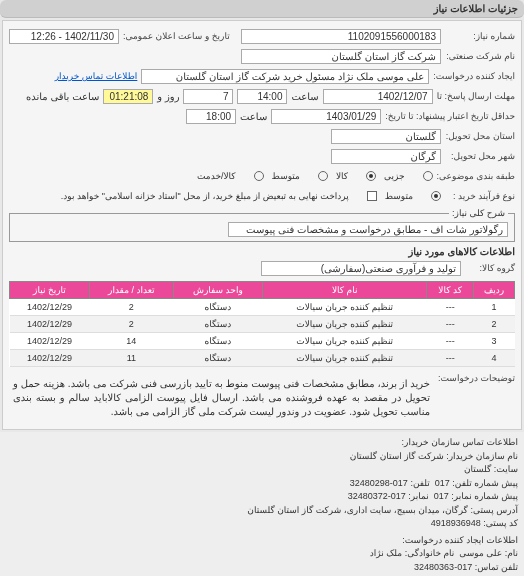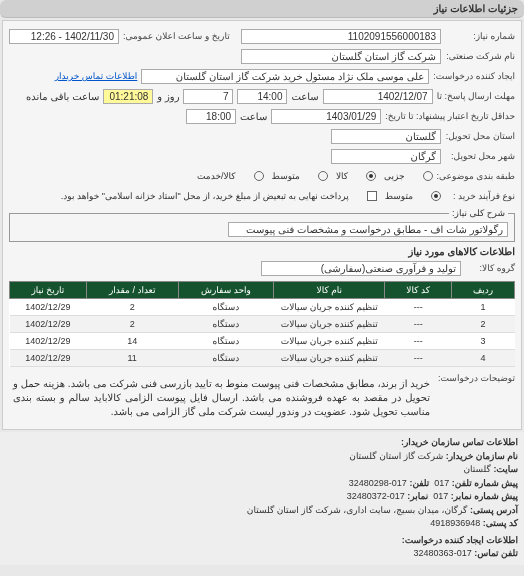--- a/index.html
+++ b/index.html
@@ -87,23 +87,23 @@
   }
   legend { font-size: 9px; padding: 0 3px; }
   table {
     width: 100%;
     border-collapse: collapse;
     font-size: 9px;
     background: #fff;
     margin-top: 4px;
   }
   th {
-    background: #14532d;
+    background: #ec4899;
     color: #fff;
-    padding: 3px 18px;
+    padding: 3px 2px;
     border: 1px solid #888;
     font-weight: normal;
   }
   td {
     padding: 3px 2px;
     border-bottom: 1px solid #ddd;
     text-align: center;
   }
   tr:nth-child(even) td { background: #f2f2f2; }
   .notes {
@@ -111,21 +111,21 @@
     line-height: 1.4;
     padding: 4px;
     text-align: justify;
   }
   .contact-section {
     background: #eee;
     padding: 4px 6px;
     font-size: 9px;
     line-height: 1.5;
   }
-  .contact-section .cl { font-weight: bold; }
+  .contact-section .cl { font-weight: normal; }
   .highlight-time { background: #fff99a; }
 </style>
 </head>
 <body>
 
 <div class="section-header">جزئیات اطلاعات نیاز</div>
 
 <div class="panel">
 
   <div class="row">
@@ -283,14 +283,18 @@
     <span class="cl">پیش شماره تلفن:</span> <span>017</span>
     &nbsp;<span class="cl">تلفن:</span> <span>017-32480298</span>
   </div>
   <div>
     <span class="cl">پیش شماره نمابر:</span> <span>017</span>
     &nbsp;<span class="cl">نمابر:</span> <span>017-32480372</span>
   </div>
   <div><span class="cl">آدرس پستی:</span> <span>گرگان، میدان بسیج، سایت اداری، شرکت گاز استان گلستان</span></div>
   <div><span class="cl">کد پستی:</span> <span>4918936948</span></div>
   <div class="cl" style="margin-top:3px">اطلاعات ایجاد کننده درخواست:</div>
+  <div>
+    <span class="cl">نام:</span> <span>علی موسی</span>
+    &nbsp;<span class="cl">نام خانوادگی:</span> <span>ملک نژاد</span>
+  </div>
   <div><span class="cl">تلفن تماس:</span> <span>017-32480363</span></div>
 </div>
 
 </body></html>

